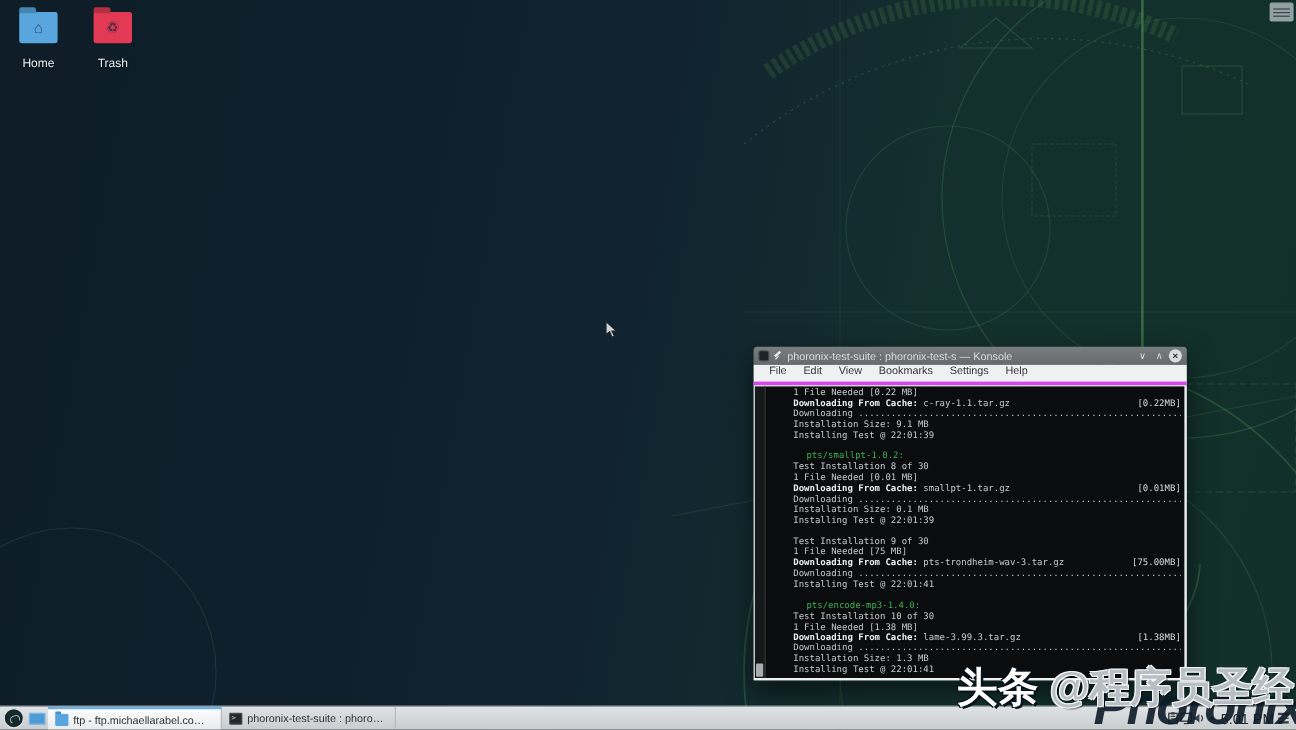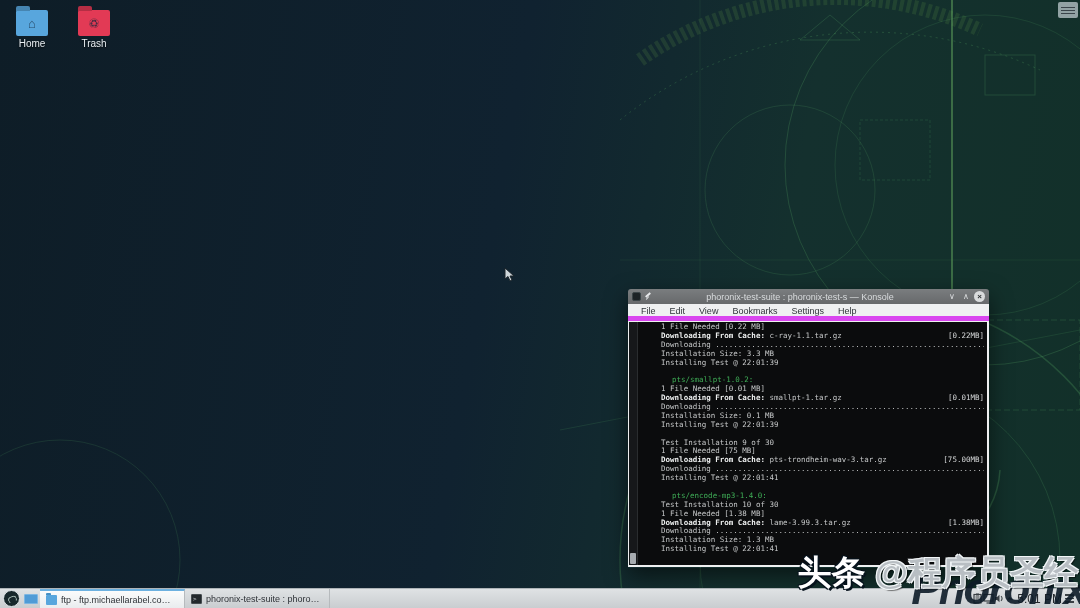--- a/index.html
+++ b/index.html
@@ -9,39 +9,39 @@
 
   
   .circuit { position:absolute; inset:0; z-index:1; pointer-events:none; }
   .desktop-icon { position:absolute; width:64px; text-align:center; z-index:2; cursor:default; }
   .desktop-icon .glyph { margin:0 auto; width:38px; height:32px; position:relative; }
   .folder { position:absolute; left:3px; top:4px; width:32px; height:26px; border-radius:2px; }
   .folder::before { content:""; position:absolute; left:0; top:-4px; width:14px; height:5px; border-radius:2px 2px 0 0; background:inherit; filter:brightness(0.8); }
   .folder.home { background:#58a6dd; }
   .folder.trash { background:#e23a55; }
   .folder .inner { position:absolute; left:50%; top:50%; transform:translate(-50%,-50%); font-size:13px; color:rgba(20,40,60,.75); line-height:1; }
-  .desktop-icon .label { margin-top:0; font-size:10px; color:#e8eef2; text-shadow:0 1px 2px rgba(0,0,0,.8); }
+  .desktop-icon .label { margin-top:10px; font-size:10px; color:#e8eef2; text-shadow:0 1px 2px rgba(0,0,0,.8); }
   .toolbox { position:absolute; right:2px; top:2px; width:20px; height:16px; background:rgba(190,200,205,.75);
              border-radius:2px; z-index:2; display:flex; flex-direction:column; justify-content:center; gap:2px; padding:0 3px; }
   .toolbox i { display:block; height:1px; background:#3a444a; }
 
   
   .window { position:absolute; left:628px; top:289px; width:361px; height:279px; z-index:10;
             box-shadow:0 8px 22px rgba(0,0,0,.55); border-radius:3px 3px 0 0; }
   .titlebar { height:15px; background:linear-gradient(#7a7d7f,#67696b); border-radius:3px 3px 0 0;
               display:flex; align-items:center; padding:0 4px; }
   .tb-appicon { width:9px; height:9px; background:#1d2326; border:1px solid #3c4548; border-radius:2px; margin-right:3px; }
   .tb-pin { width:8px; height:8px; margin-right:4px; position:relative; }
   .tb-pin::before { content:""; position:absolute; left:1px; top:1px; width:6px; height:2px; background:#e8eaec; transform:rotate(-40deg); }
   .tb-pin::after { content:""; position:absolute; left:3px; top:3px; width:1px; height:4px; background:#e8eaec; transform:rotate(40deg); }
-  .tb-title { flex:1; text-align:center; font-size:9px; color:#d9dcde; white-space:nowrap; overflow:hidden; }
+  .tb-title { flex:1; text-align:left; font-size:9px; color:#d9dcde; white-space:nowrap; overflow:hidden; }
   .tb-btn { width:12px; height:12px; display:flex; align-items:center; justify-content:center;
             font-size:8px; color:#dcdee0; margin-left:2px; cursor:pointer; line-height:1; }
   .tb-close { background:#d9dbdc; color:#2b2f31; border-radius:50%; width:11px; height:11px; font-size:8px; font-weight:bold; }
-  .menubar { height:17px; background:#eff0f1; border-bottom:5px solid #d946ef; display:flex; align-items:flex-end; padding-left:6px; }
+  .menubar { height:17px; background:#eff0f1; border-bottom:3px solid #d946ef; display:flex; align-items:flex-start; padding-left:6px; }
   .menu-item { font-size:9px; color:#31363b; padding:0 7px; cursor:pointer; }
 
   .termwrap { position:relative; height:246px; background:#eff0f1; padding:1px 2px 2px 1px; }
   .scrollbar { position:absolute; left:1px; top:1px; bottom:2px; width:9px; background:#16181a; border-right:1px solid #2a2d2f; }
   .scroll-handle { position:absolute; left:1px; bottom:1px; width:6px; height:11px; background:#a7acb0; border-radius:1px; cursor:pointer; }
   .terminal { position:absolute; left:10px; right:2px; top:1px; bottom:2px; background:#0b0c0d; overflow:hidden;
               font-family:"DejaVu Sans Mono","Liberation Mono",monospace; font-size:7.5px; line-height:8.9px;
               color:#c6c8c9; padding:1px 3px 0 5px; }
   .tline { white-space:pre; overflow:hidden; height:8.9px; }
   .t-head { color:#3fae57;padding-left:29px; }
@@ -149,24 +149,25 @@
       <span class="menu-item">Help</span>
     </div>
   <div class="termwrap">
     <div class="scrollbar">
       <div class="scroll-handle"></div>
     </div>
     <div class="terminal">
         <div class="tline t-plain">    1 File Needed [0.22 MB]</div>
         <div class="tline t-dl"><span><b>    Downloading From Cache:</b><span class="file"> c-ray-1.1.tar.gz</span></span><span class="size">[0.22MB]</span></div>
         <div class="tline t-plain">    Downloading ........................................................................................</div>
-        <div class="tline t-plain">    Installation Size: 3.3 MB</div>
+        <div class="tline t-plain">    Installation Size: 9.1 MB</div>
         <div class="tline t-plain">    Installing Test @ 22:01:39</div>
         <div class="tline t-blank"> </div>
         <div class="tline t-head">pts/smallpt-1.0.2:</div>
+        <div class="tline t-plain">    Test Installation 8 of 30</div>
         <div class="tline t-plain">    1 File Needed [0.01 MB]</div>
         <div class="tline t-dl"><span><b>    Downloading From Cache:</b><span class="file"> smallpt-1.tar.gz</span></span><span class="size">[0.01MB]</span></div>
         <div class="tline t-plain">    Downloading ........................................................................................</div>
         <div class="tline t-plain">    Installation Size: 0.1 MB</div>
         <div class="tline t-plain">    Installing Test @ 22:01:39</div>
         <div class="tline t-blank"> </div>
         <div class="tline t-plain">    Test Installation 9 of 30</div>
         <div class="tline t-plain">    1 File Needed [75 MB]</div>
         <div class="tline t-dl"><span><b>    Downloading From Cache:</b><span class="file"> pts-trondheim-wav-3.tar.gz</span></span><span class="size">[75.00MB]</span></div>
         <div class="tline t-plain">    Downloading ........................................................................................</div>

